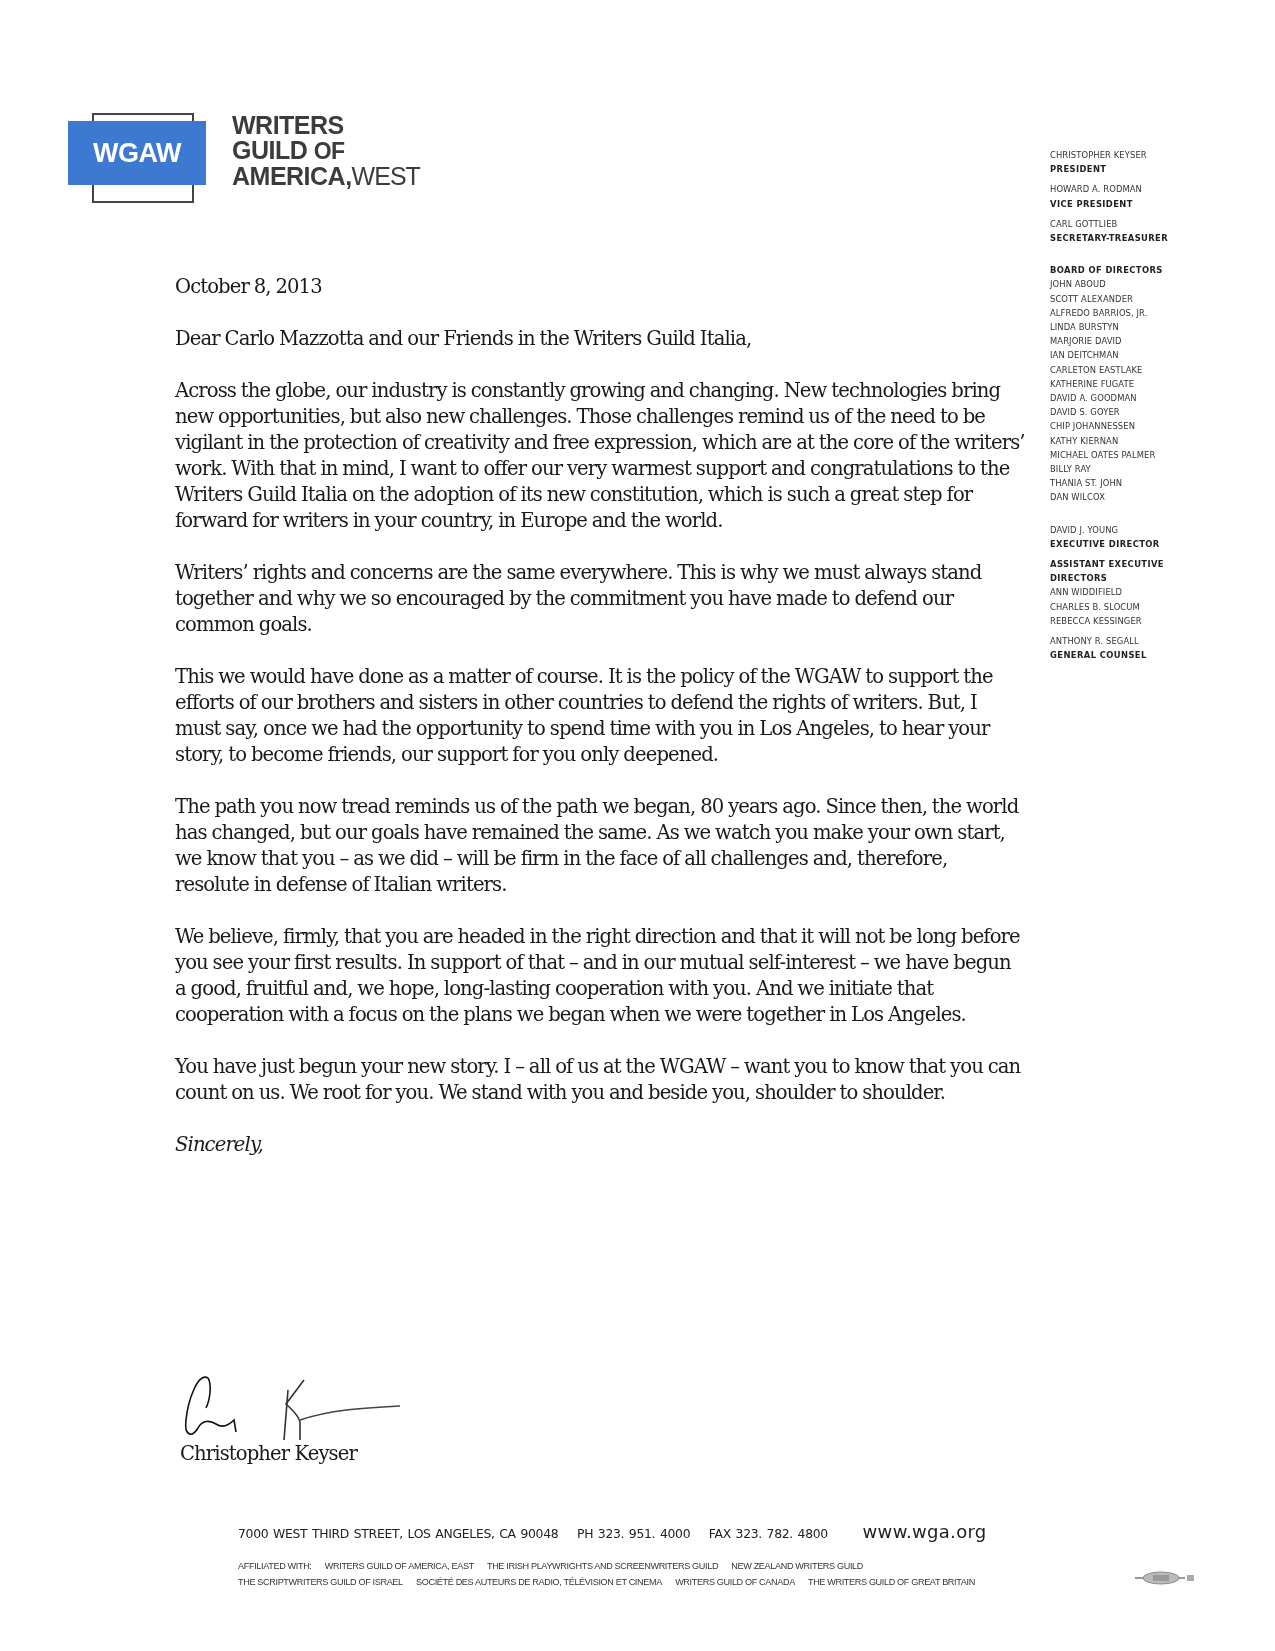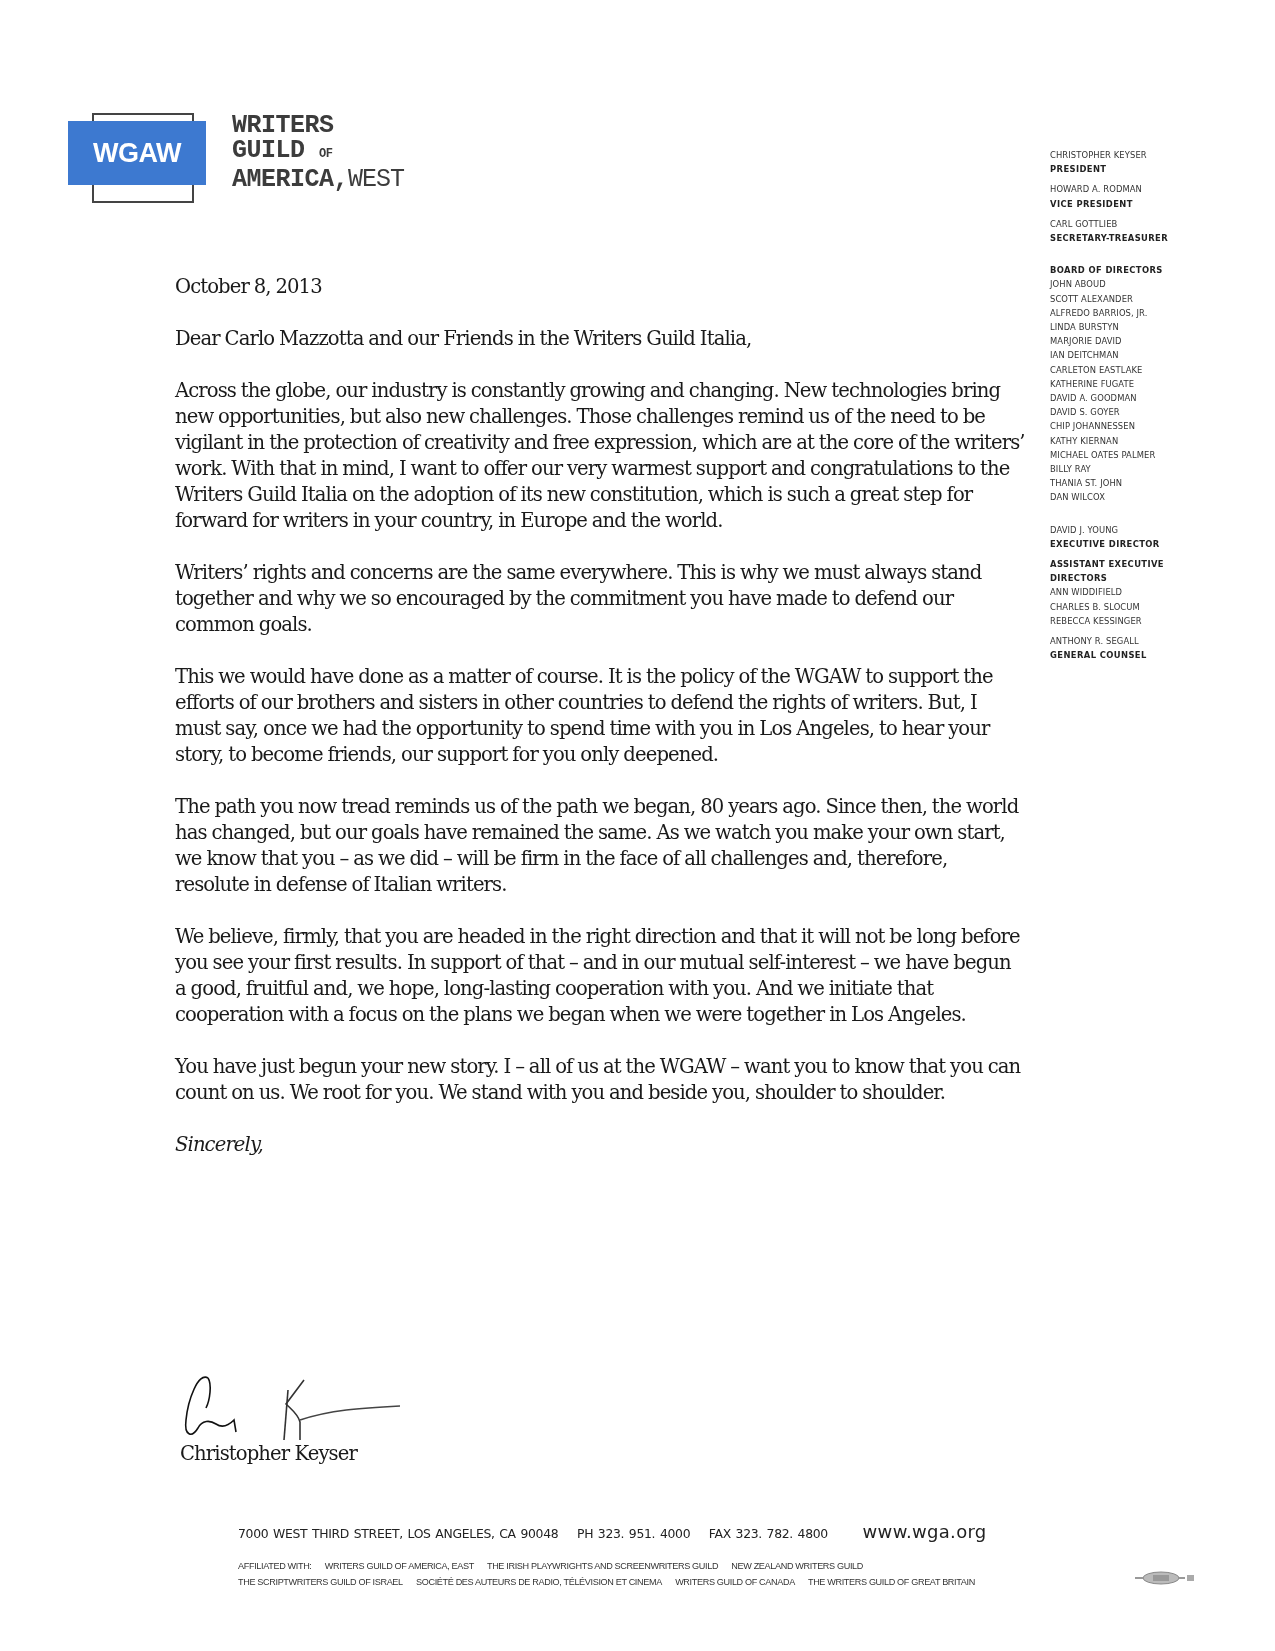--- a/index.html
+++ b/index.html
@@ -4,23 +4,23 @@
 <style>
   html, body { margin: 0; padding: 0; background: #ffffff; }
   body { width: 1275px; height: 1651px; position: relative; overflow: hidden; color: #1a1a1a; }
   .abs { position: absolute; }
 
   
   .logo-box { left: 68px; top: 121px; width: 138px; height: 64px; background: #3d79d0; }
   .logo-frame { left: 92px; top: 113px; width: 102px; height: 90px; border: 2px solid #444; border-left-width: 2px; box-sizing: border-box; }
   .logo-text { left: 68px; top: 121px; width: 138px; height: 72px; line-height: 64px; text-align: center;
     font-family: "Liberation Sans", sans-serif; font-weight: bold; font-size: 27px; color: #ffffff; letter-spacing: -0.5px; }
-  .org-name { left: 232px; top: 113px; font-family: Liberation Mono, monospace; font-weight: bold; color: #3c3c3c;
+  .org-name { left: 232px; top: 113px; font-family: Liberation Sans, sans-serif; font-weight: bold; color: #3c3c3c;
     font-size: 25px; line-height: 25px; letter-spacing: -0.5px; }
-  .org-name .small { font-size: 12px; }
+  .org-name .small { font-size: 23px; }
   .org-name .light { font-weight: normal; letter-spacing: -1px; }
 
   
   .roster { left: 1050px; top: 148px; width: 200px; font-family: "DejaVu Sans", sans-serif; font-size: 8.4px; color: #333; line-height: 14.2px; letter-spacing: 0.1px; }
   .roster .name { display: block; }
   .roster .title { display: block; font-weight: bold; color: #222; letter-spacing: 0.4px; }
   .roster .gap { height: 6px; }
   .roster .biggap { height: 18px; }
 
   

